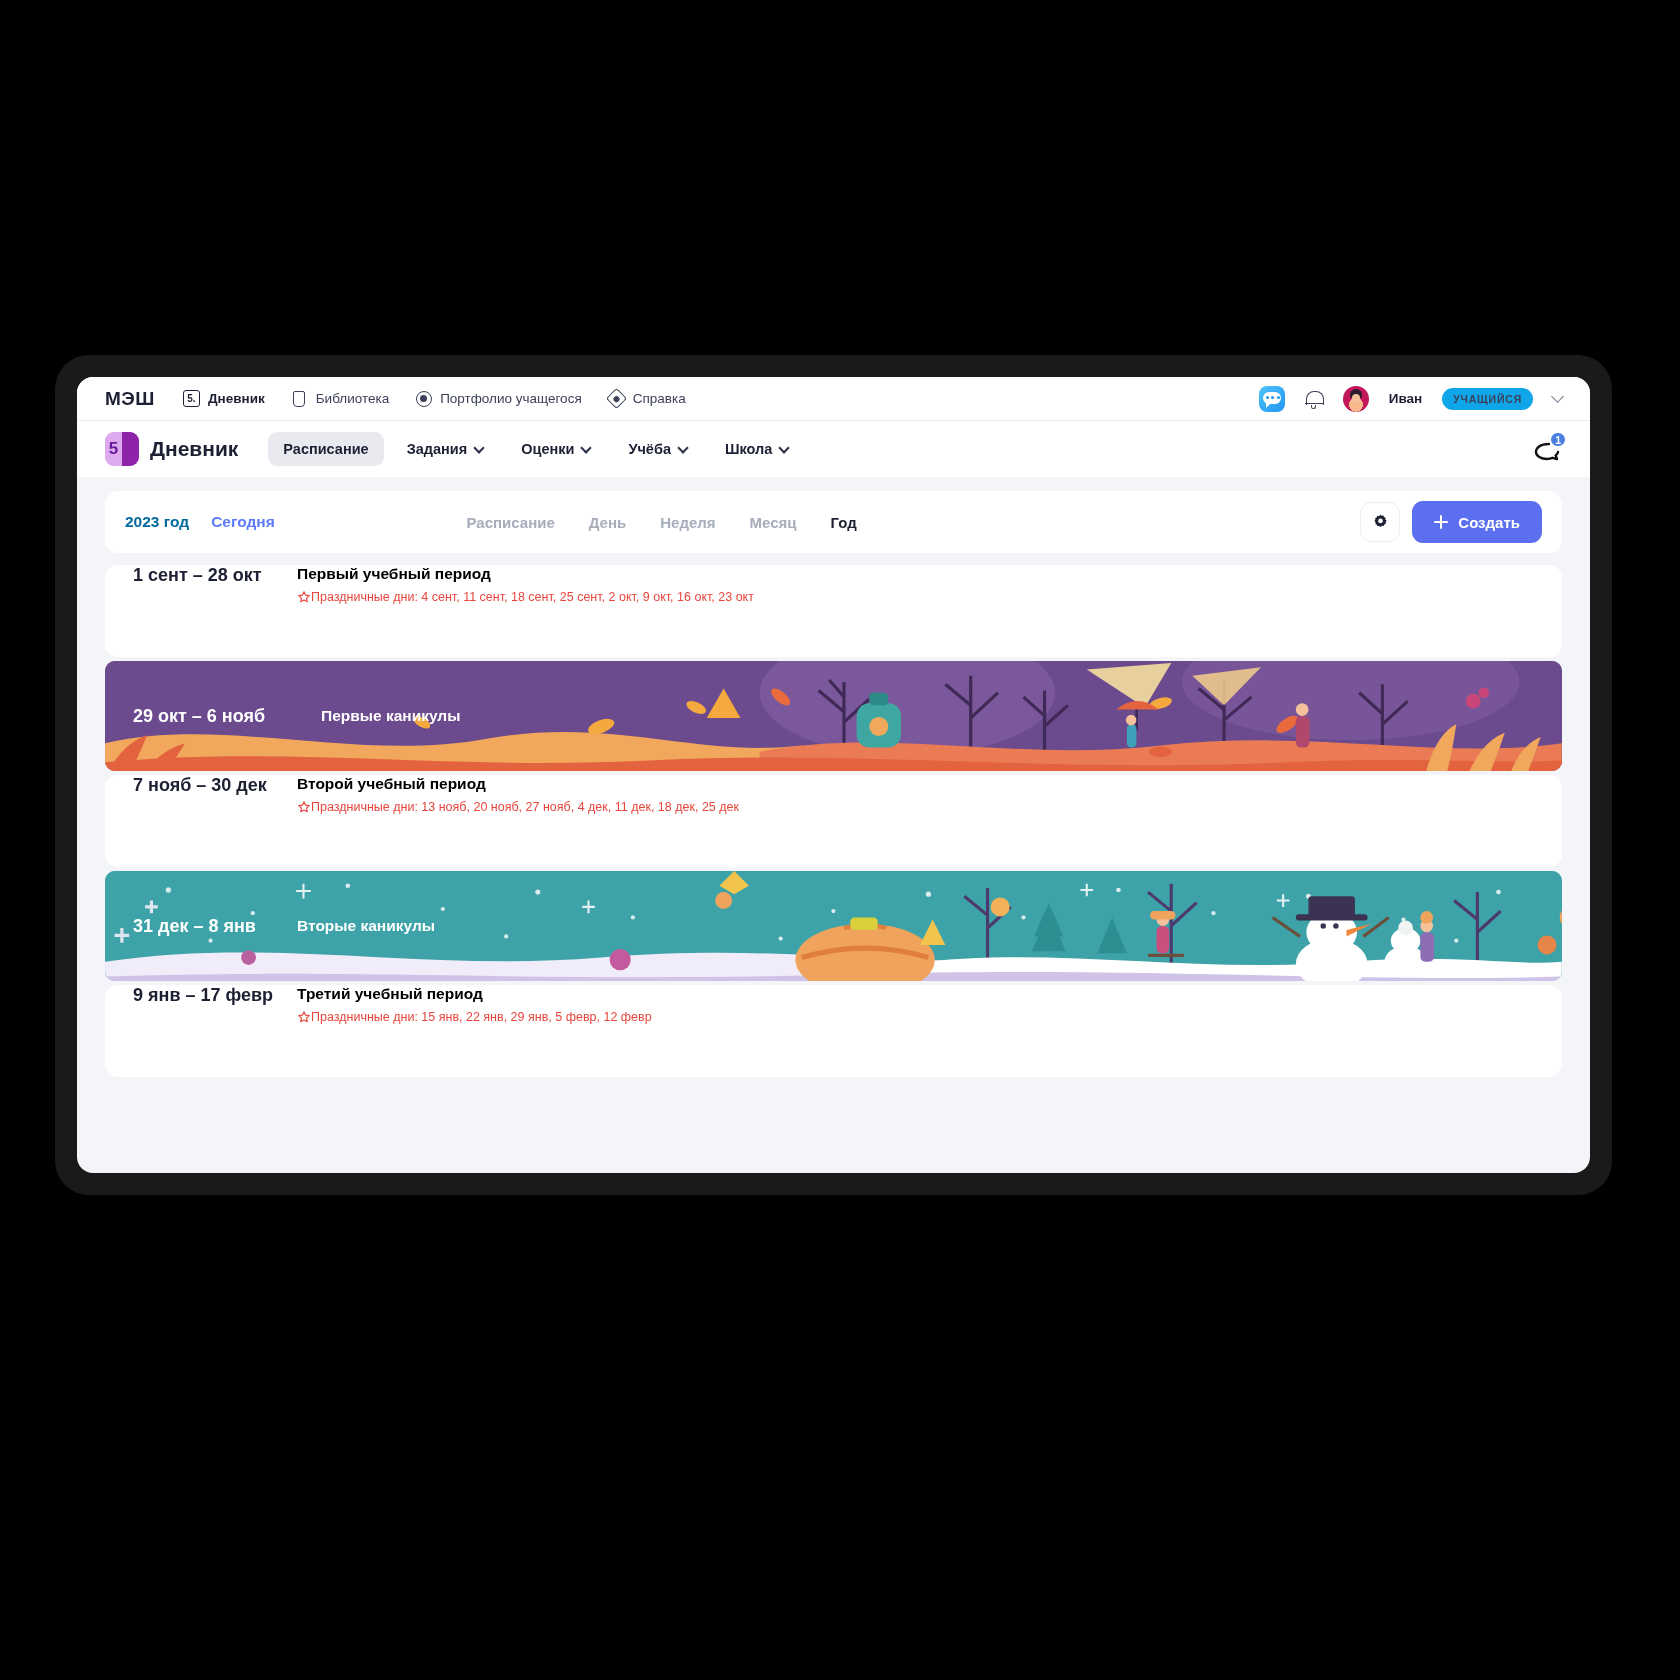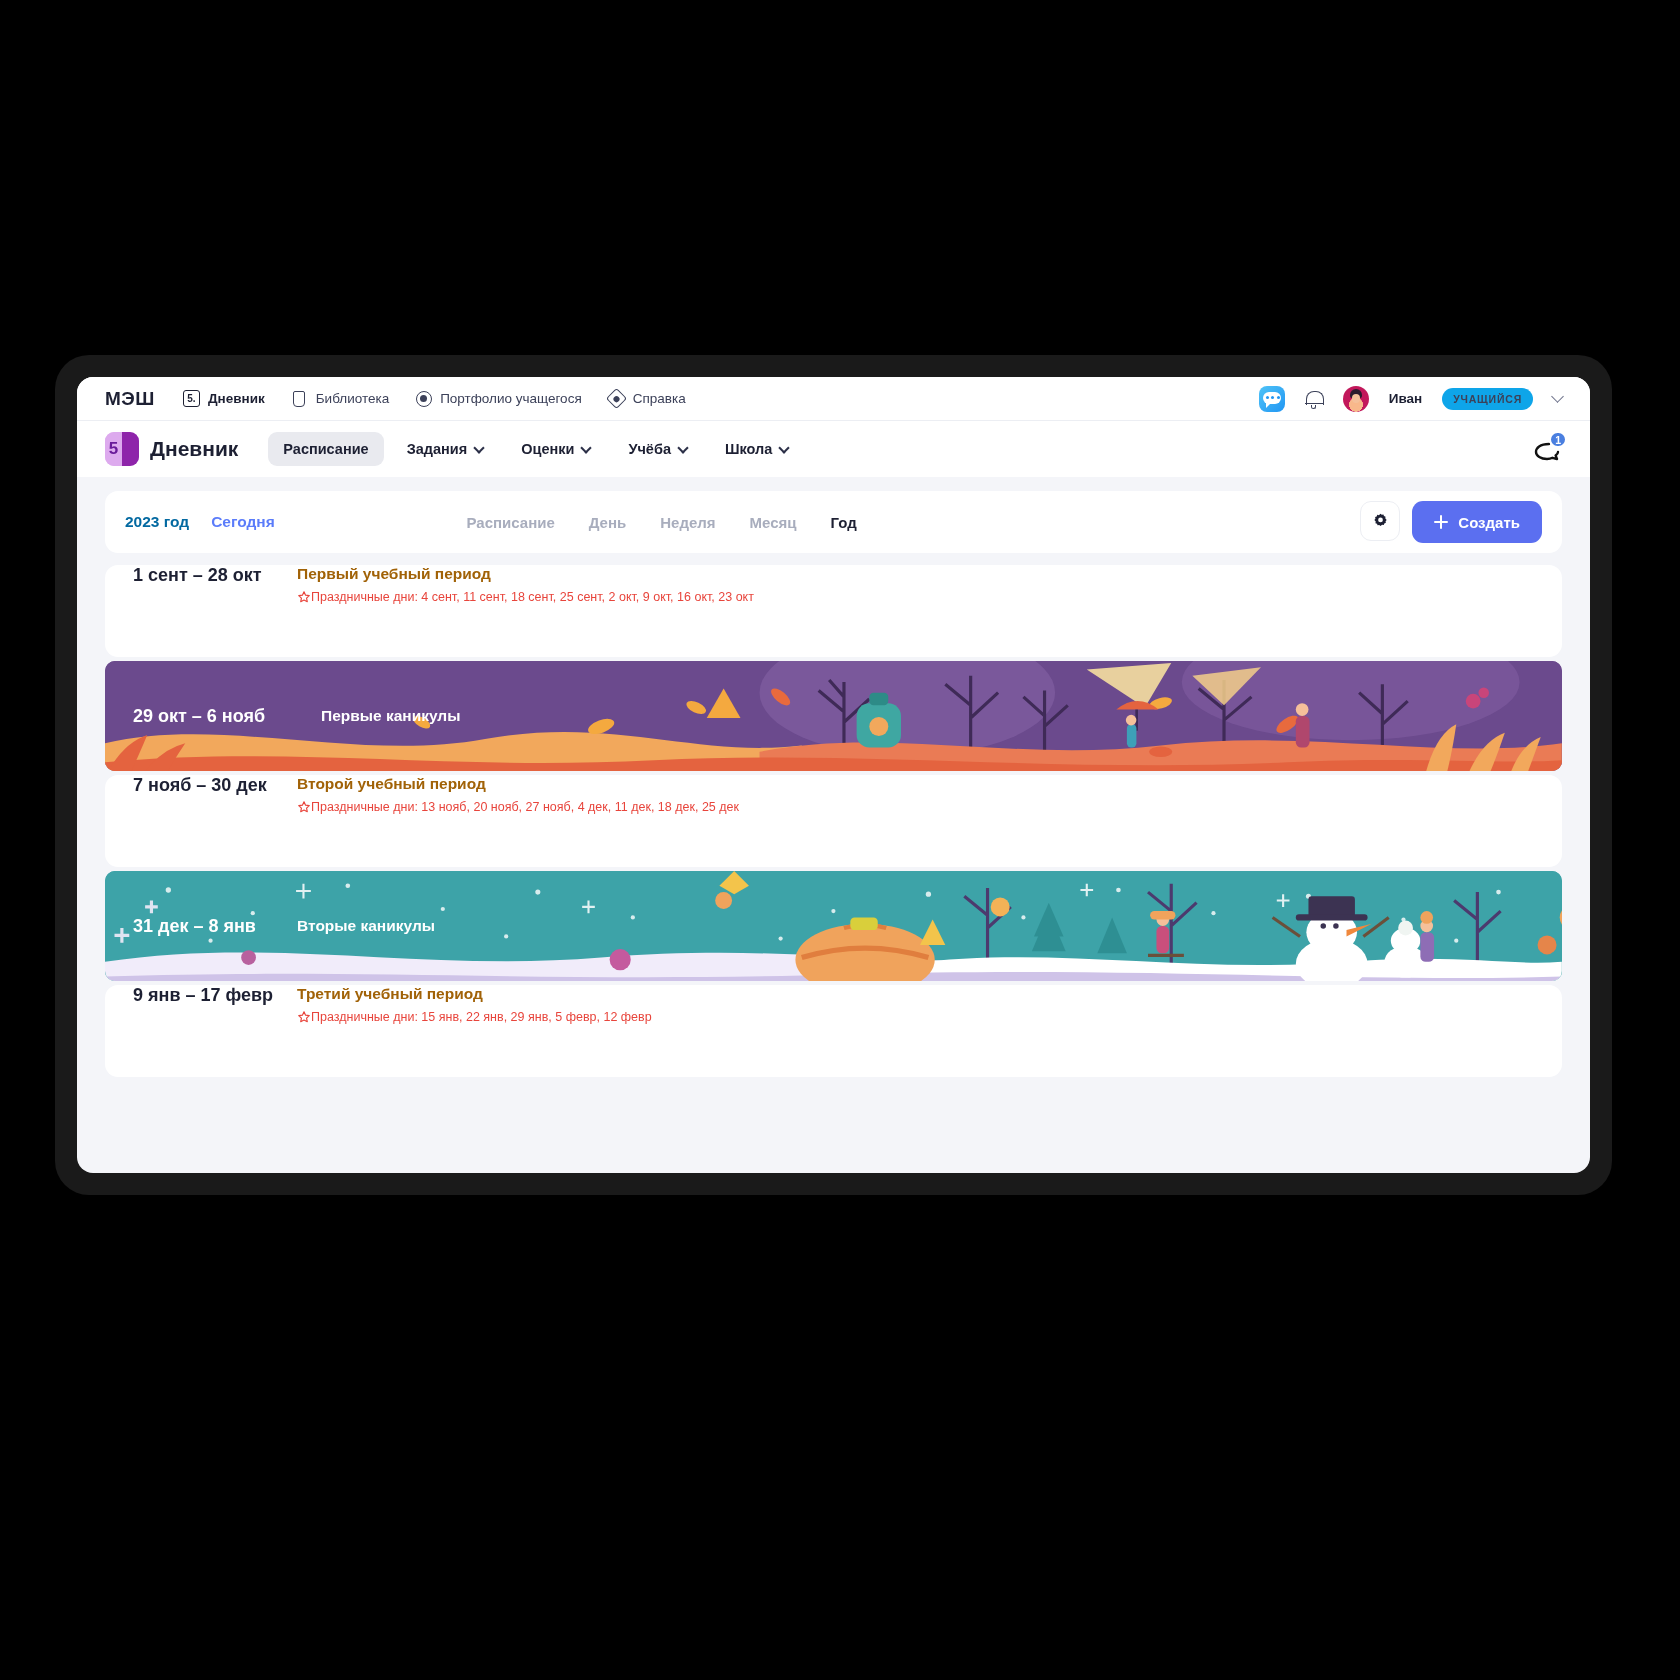--- a/index.html
+++ b/index.html
@@ -243,21 +243,21 @@
   }
   .view-tabs {
     display: flex; align-items: center; gap: 34px;
     margin-left: auto; margin-right: auto;
     transform: translateX(-40px);
   }
   .view-tab {
     font-size: 15px; font-weight: bold; color: #a8adbd; cursor: pointer;
   }
   .view-tab.active { color: #1d2033; text-align: center; }
-  .toolbar-right { display: flex; align-items: flex-start; gap: 12px; margin-left: auto; }
+  .toolbar-right { display: flex; align-items: center; gap: 12px; margin-left: auto; }
   .gear-btn {
     width: 40px; height: 40px; border-radius: 11px;
     background: #fff; border: 1px solid #eceef3;
     display: flex; align-items: center; justify-content: center;
     cursor: pointer;
   }
   .create-btn {
     height: 42px; padding: 0 22px; border-radius: 11px;
     background: #5b6ff0; color: #fff;
     font-size: 15px; font-weight: bold;
@@ -283,21 +283,21 @@
     padding: 0 22px;
   }
   .period-dates {
     width: 170px; flex: 0 0 170px;
     font-size: 18px; font-weight: bold; color: #1d2033;
     text-align: left;
     padding-left: 6px;
   }
   .period-main { flex: 1; }
   .period-title {
-    font-size: 15.5px; font-weight: bold; color: #a16207;
+    font-size: 15.5px; font-weight: bold; color: #000000;
     margin-bottom: 7px;
   }
   .holiday-line {
     display: flex; align-items: center; 
     font-size: 12.5px; color: #e8453c;
   }
   .star {
     flex: 0 0 auto; width: 14px; height: 14px;
   }
 

